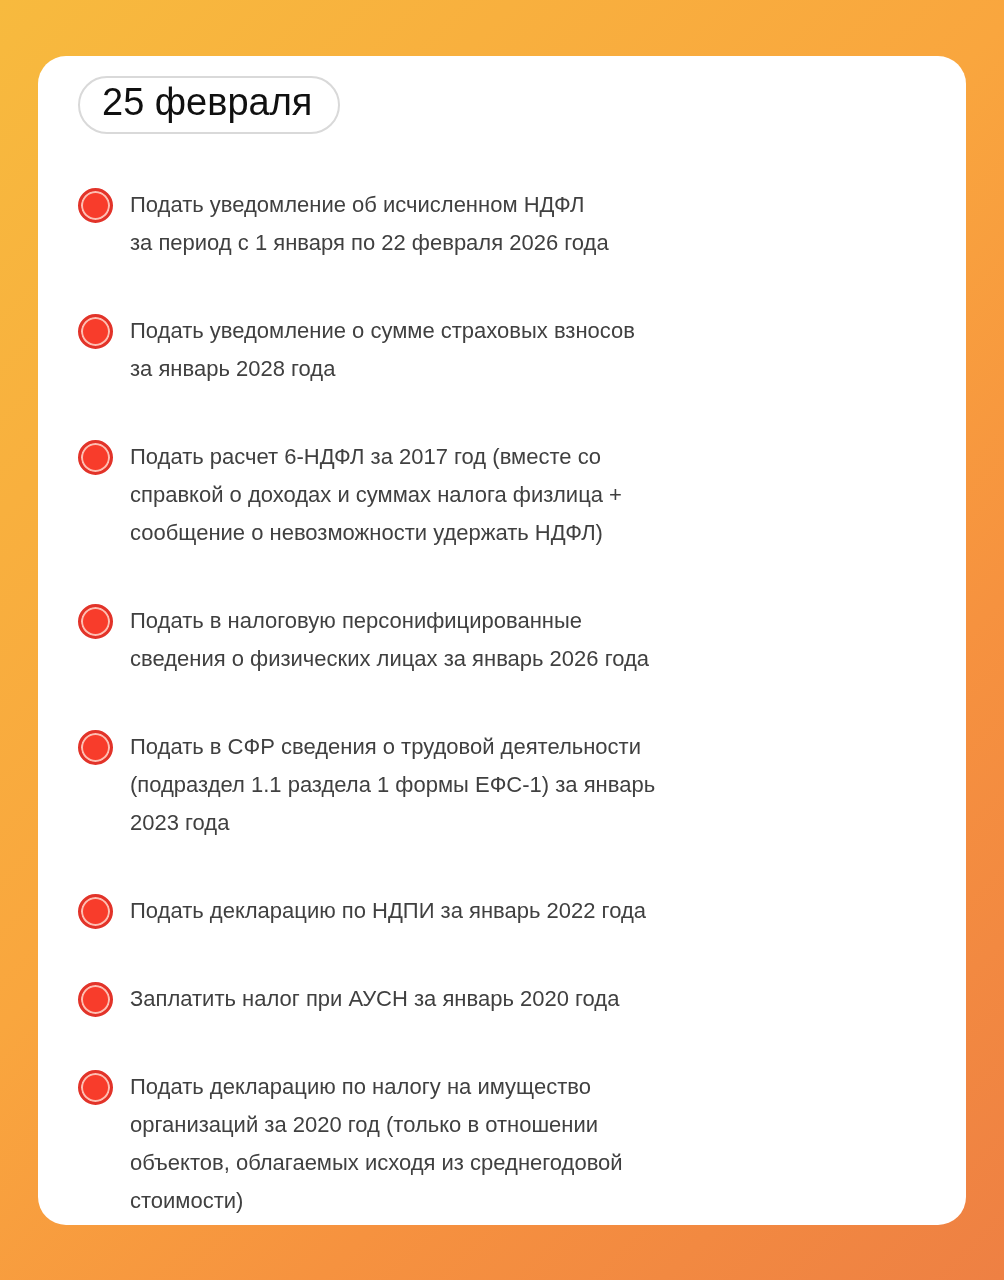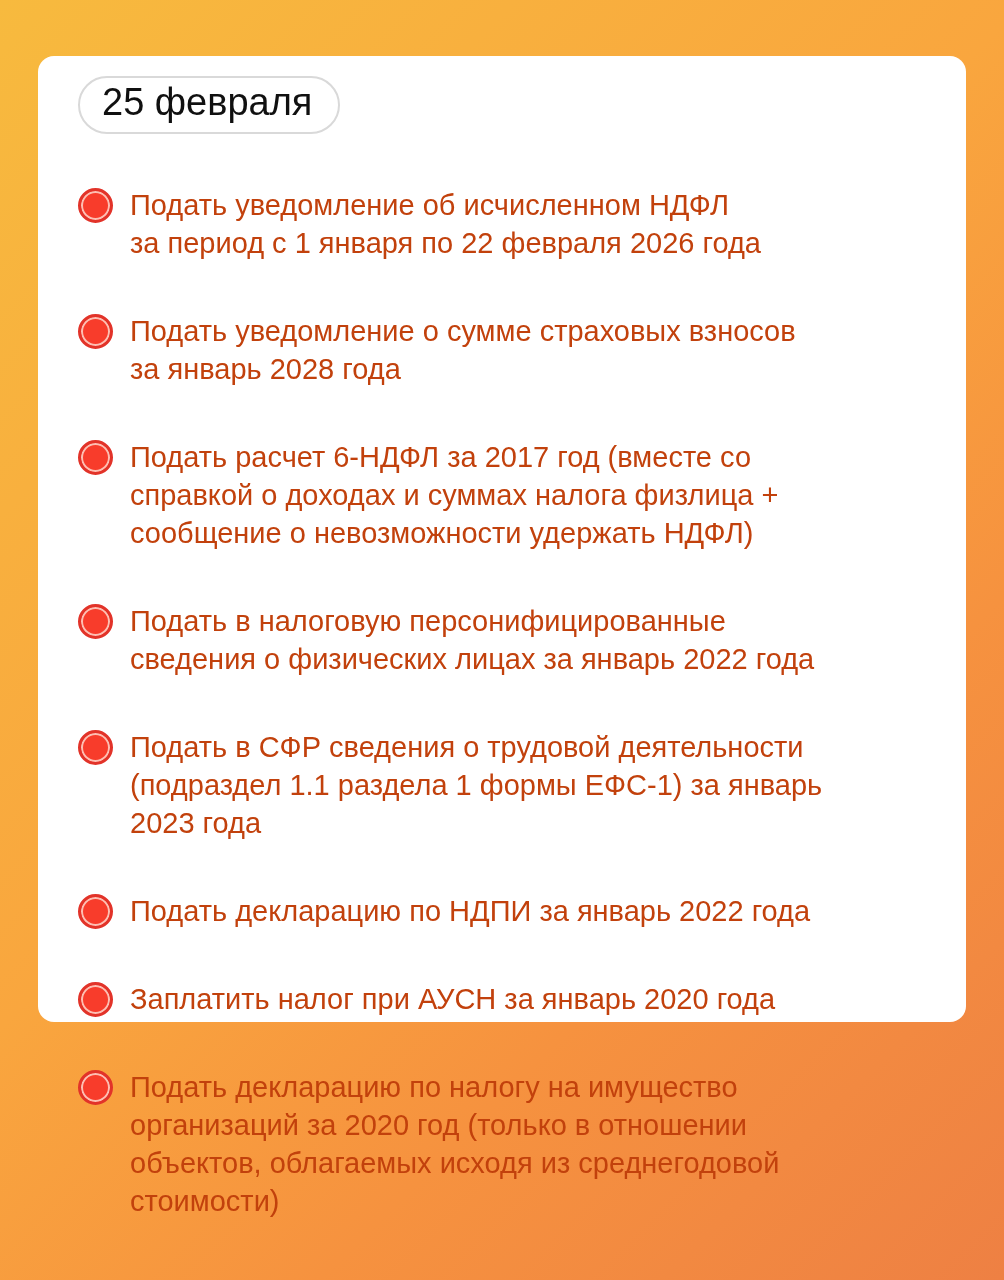--- a/index.html
+++ b/index.html
@@ -14,23 +14,23 @@
     position: relative;
     width: 1004px;
     height: 1280px;
     background: linear-gradient(135deg, #f7ba3e 0%, #f9a63e 45%, #f6923f 70%, #ee8043 100%);
   }
   .card {
     position: absolute;
     left: 38px;
     top: 56px;
     width: 928px;
-    height: 966px;
+    height: 1169px;
     background: #ffffff;
-    border-radius: 16px;
+    border-radius: 28px;
     box-sizing: border-box;
     padding: 20px 40px 16px 40px;
   }
   .date-badge {
     display: inline-block;
     border: 2px solid #d9d9d9;
     border-radius: 32px;
     padding: 5px 26px 9px 22px;
     font-size: 38px;
     line-height: 1.05;
@@ -54,23 +54,23 @@
     width: 35px;
     height: 35px;
     margin: 2px 17px 0 0;
     border-radius: 50%;
     background: #f83c2b;
     border: 3px solid #e23329;
     box-shadow: inset 0 0 0 2px rgba(255, 235, 225, 0.75);
     box-sizing: border-box;
   }
   .task-text {
-    font-size: 29px;
+    font-size: 22px;
     line-height: 38px;
-    color: #c2410c;
+    color: #404040;
     white-space: pre-line;
   }
 </style>
 </head>
 <body>
 
 <div class="bg">
   <div class="card">
 
     <div class="date-badge">25 февраля</div>
@@ -92,21 +92,21 @@
       <li class="task-item">
         <span class="bullet"></span>
         <span class="task-text">Подать расчет 6-НДФЛ за 2017 год (вместе со
 справкой о доходах и суммах налога физлица +
 сообщение о невозможности удержать НДФЛ)</span>
       </li>
 
       <li class="task-item">
         <span class="bullet"></span>
         <span class="task-text">Подать в налоговую персонифицированные
-сведения о физических лицах за январь 2022 года</span>
+сведения о физических лицах за январь 2026 года</span>
       </li>
 
       <li class="task-item">
         <span class="bullet"></span>
         <span class="task-text">Подать в СФР сведения о трудовой деятельности
 (подраздел 1.1 раздела 1 формы ЕФС-1) за январь
 2023 года</span>
       </li>
 
       <li class="task-item">

